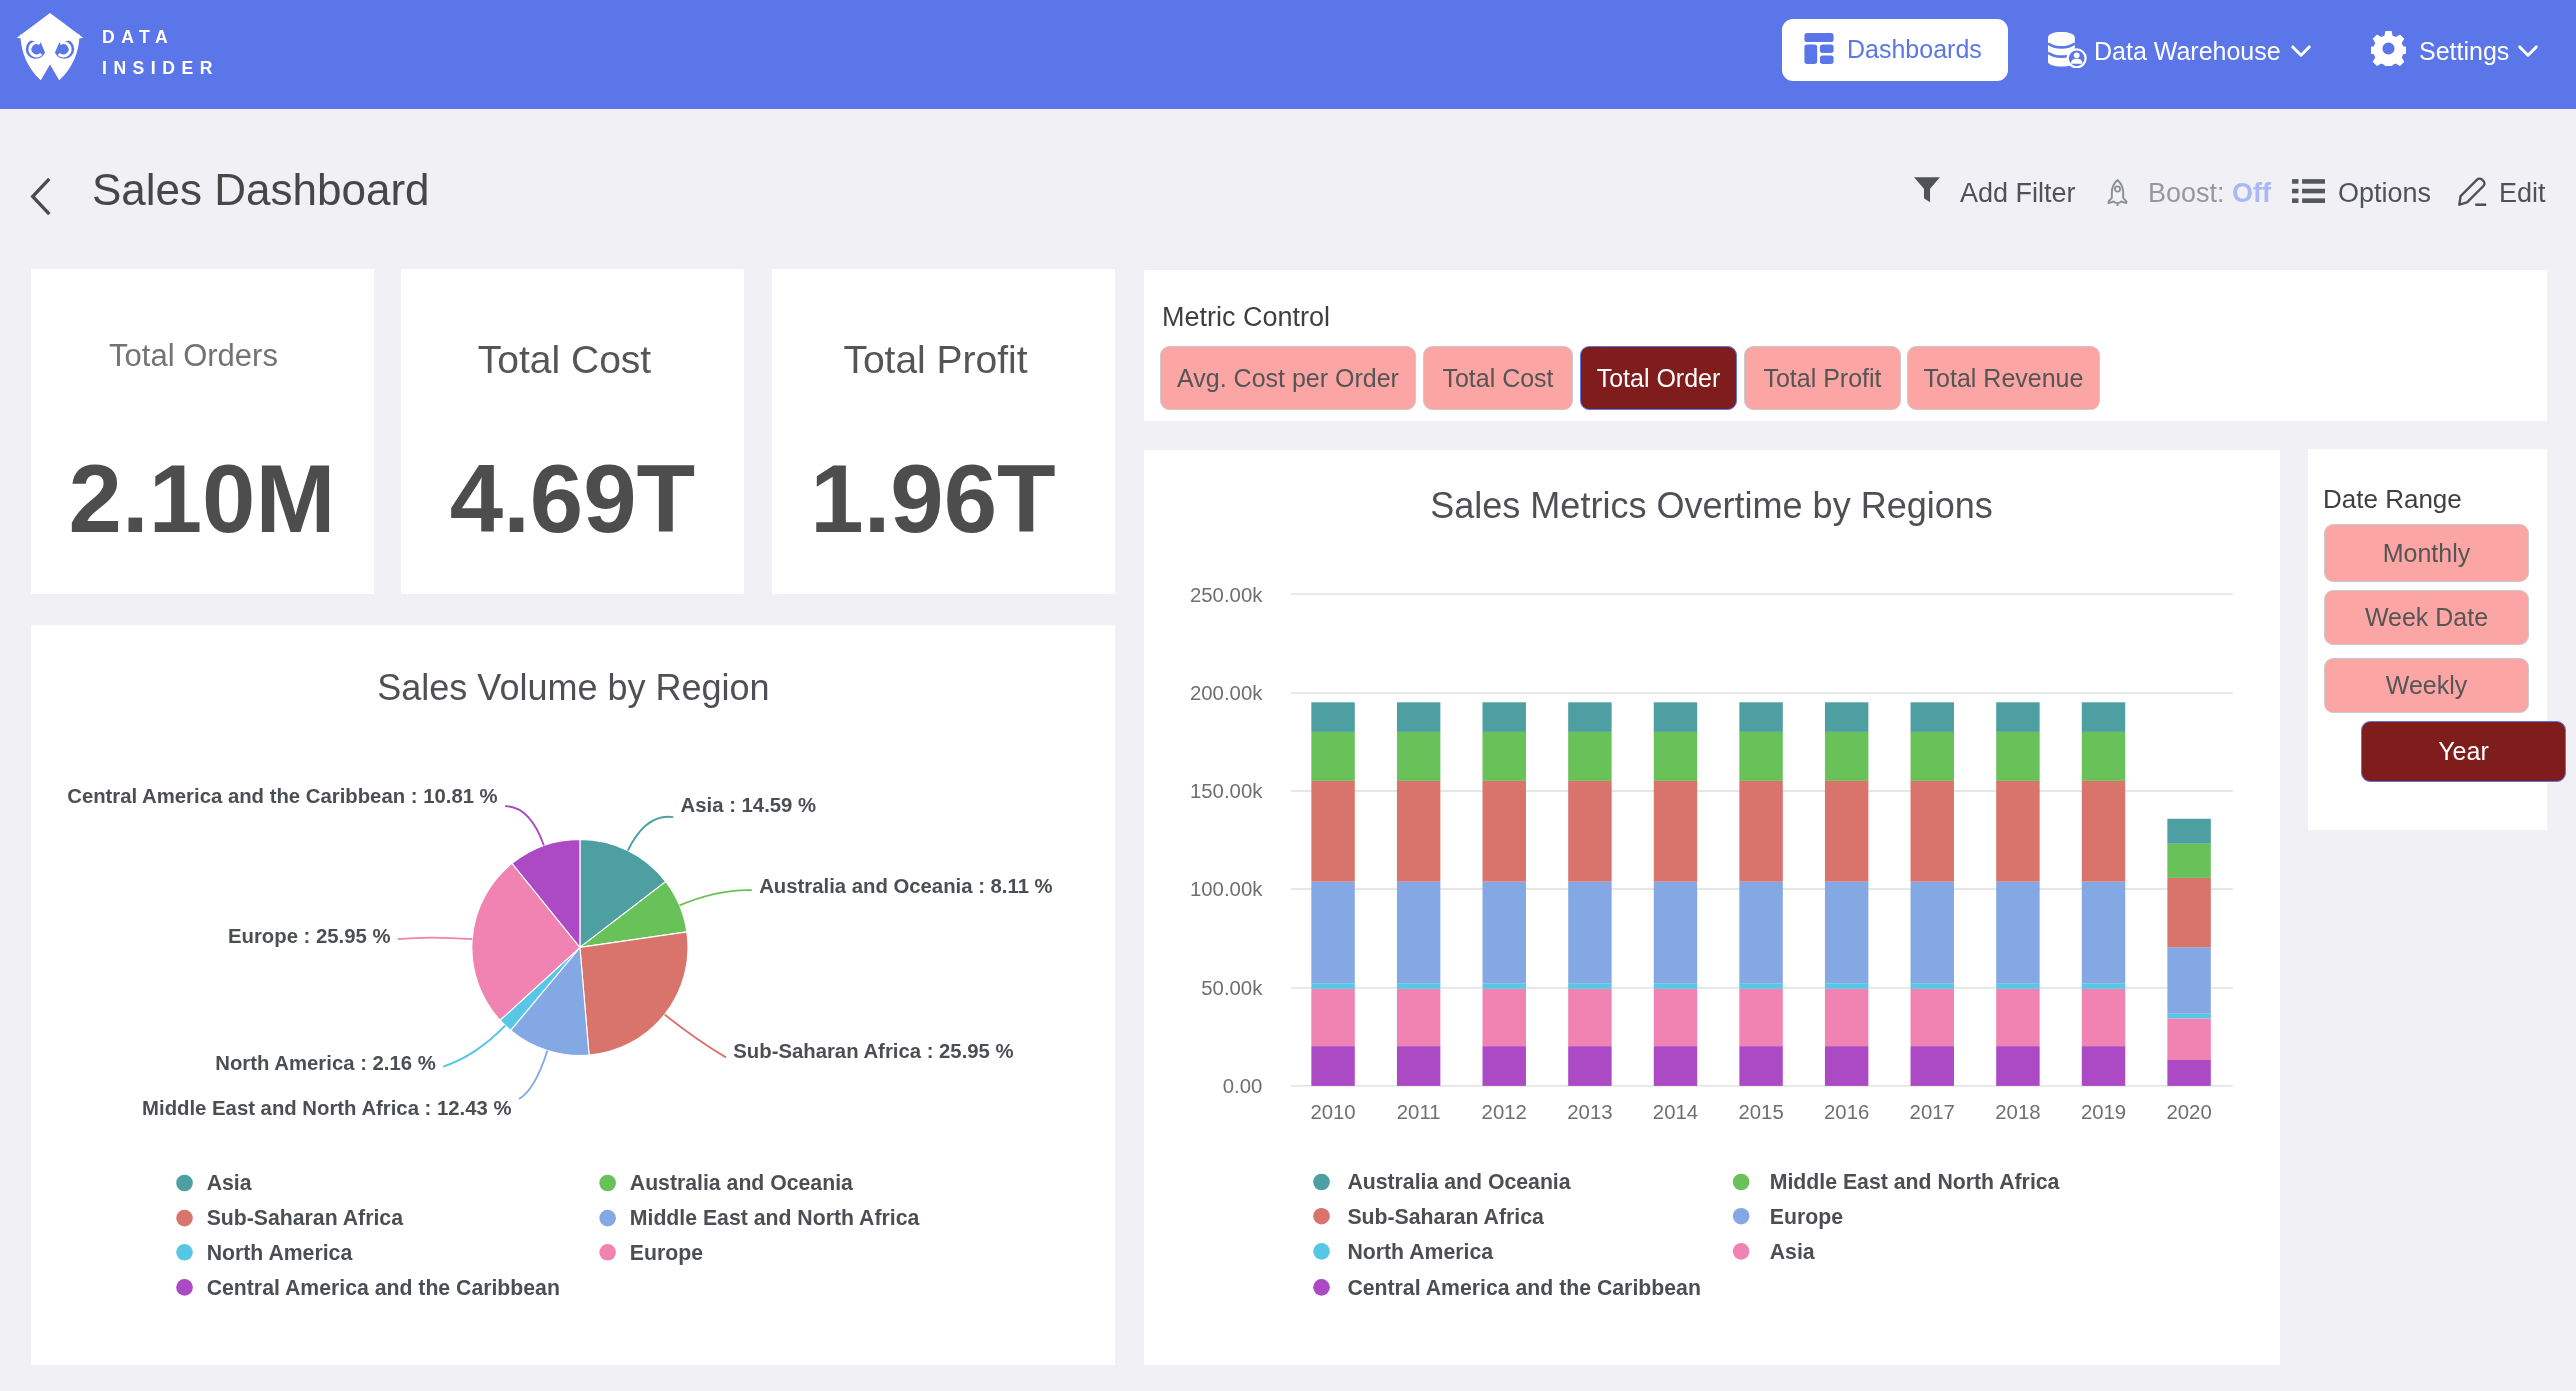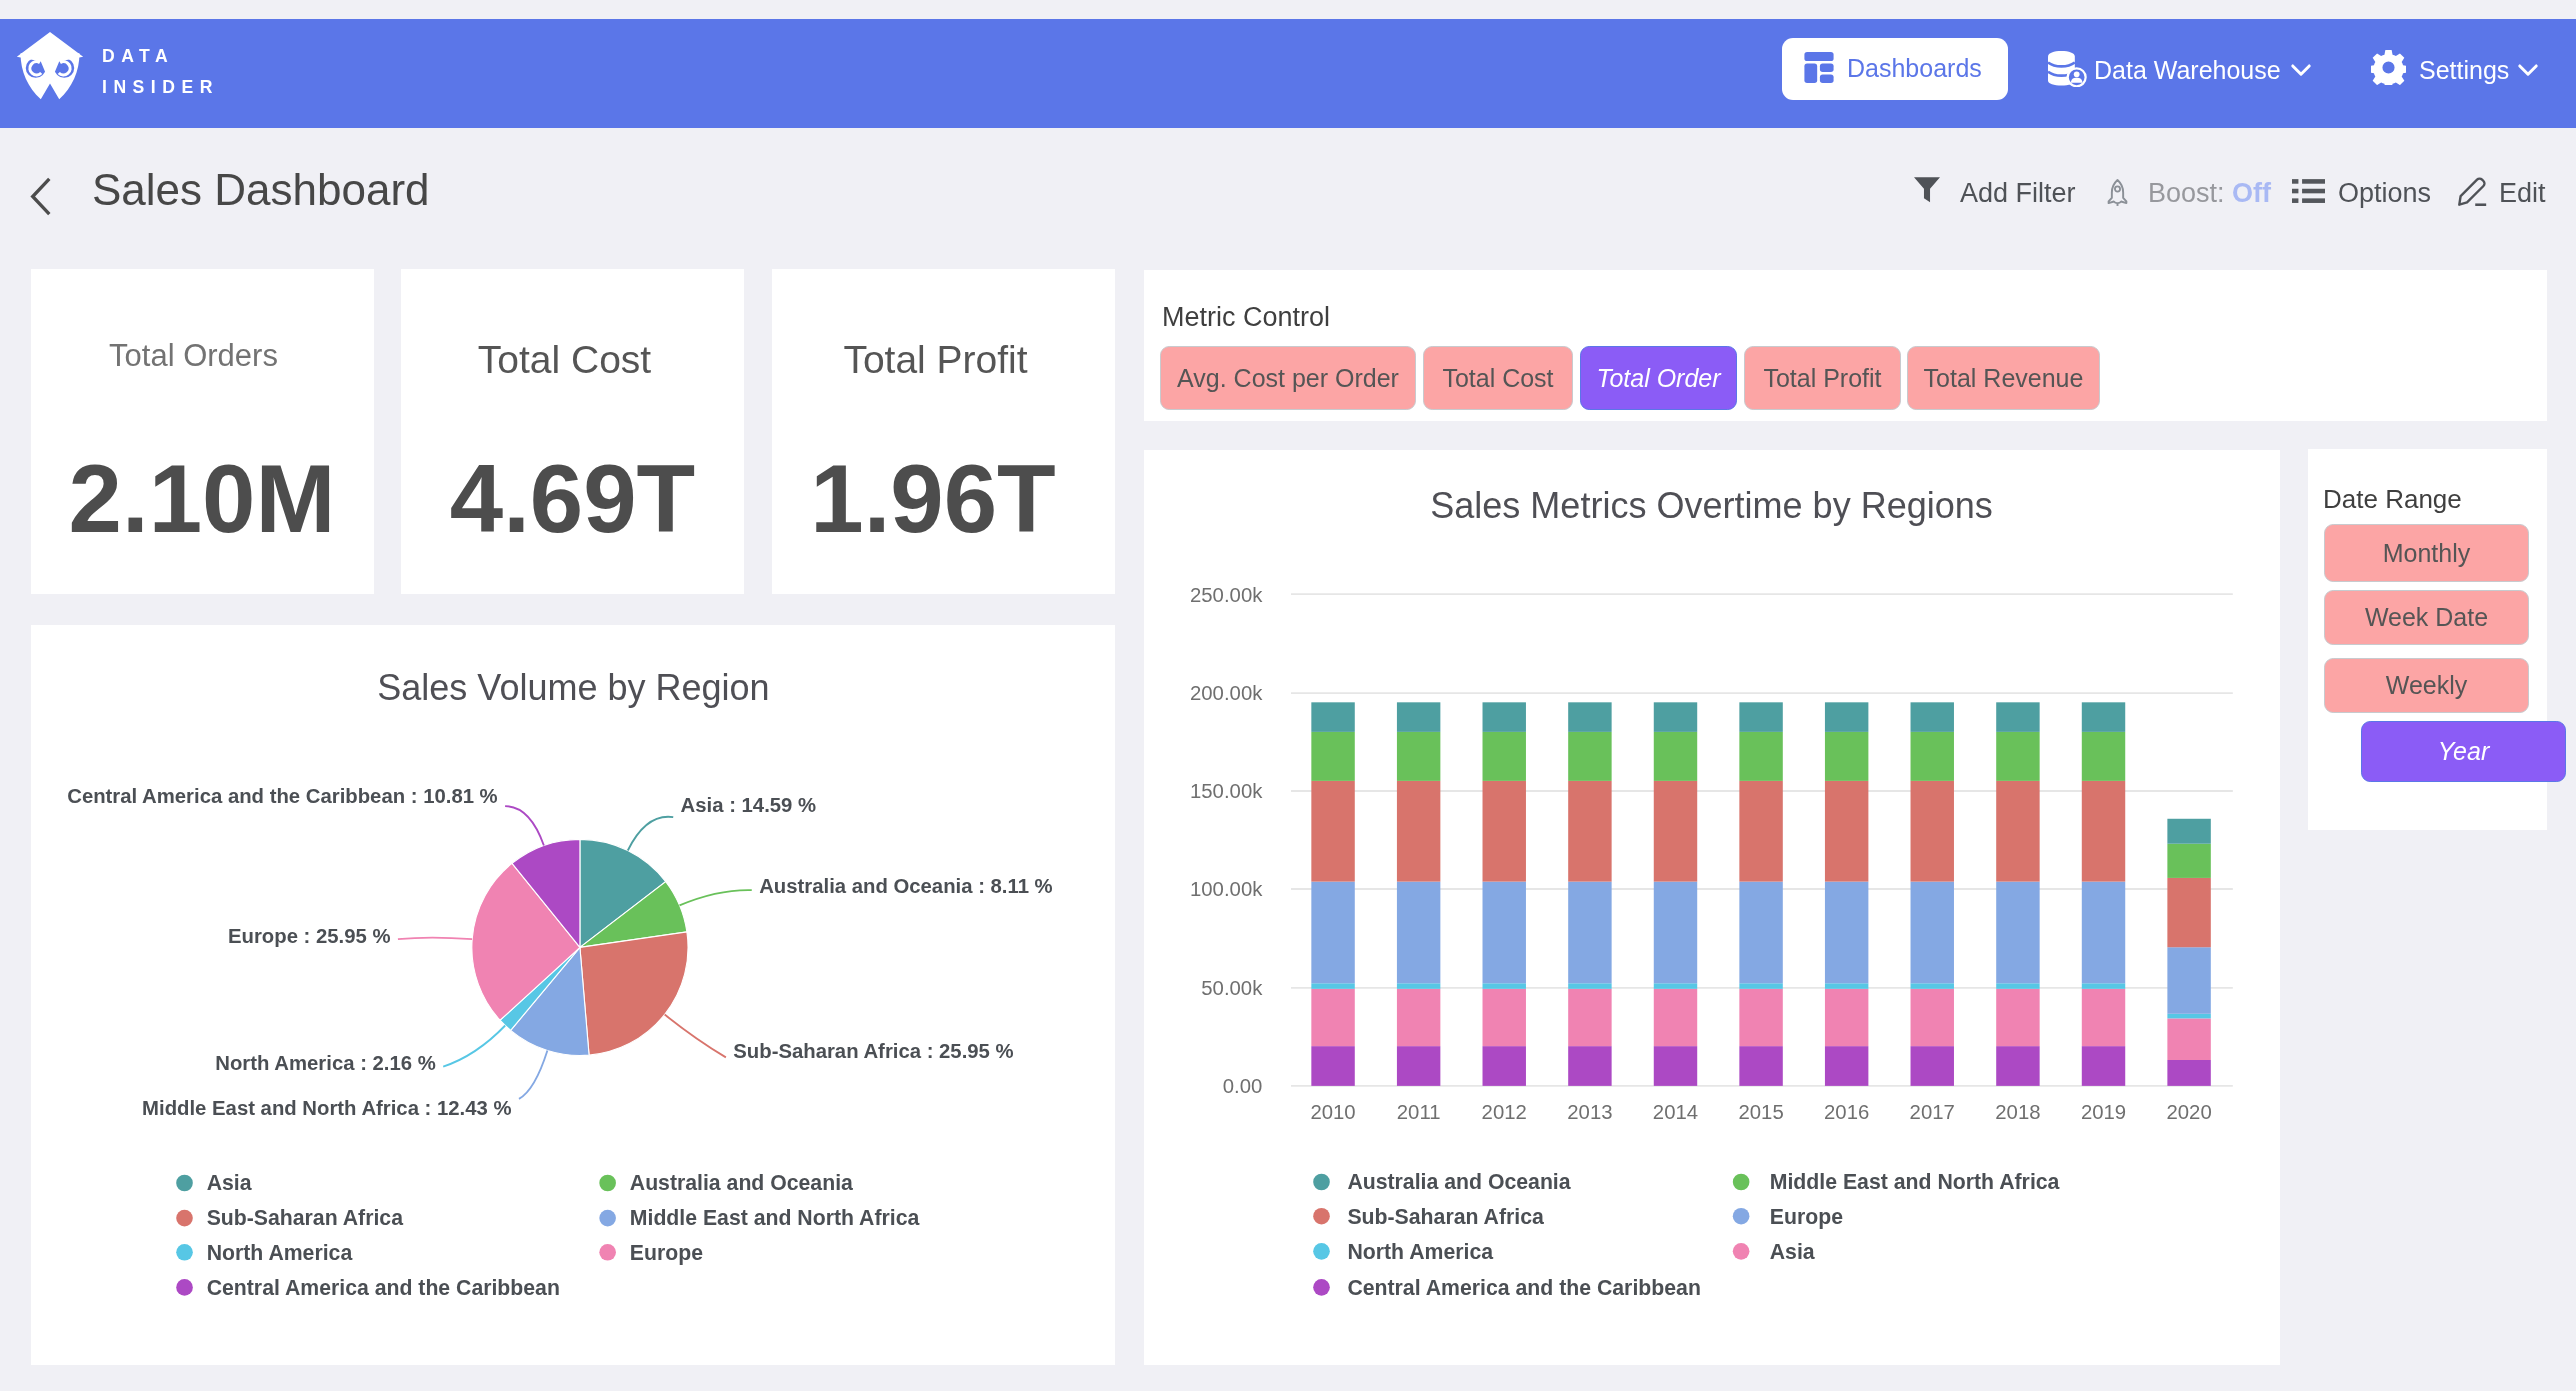--- a/index.html
+++ b/index.html
@@ -1,24 +1,24 @@
 <!DOCTYPE html>
 <html style="font-size:15px"><head><meta charset="utf-8"><style>
 *{margin:0;padding:0;box-sizing:border-box;}
 html,body{width:2576px;height:1391px;background:#f0f0f5;font-family:"Liberation Sans",sans-serif;}
 #page{position:relative;width:2576px;height:1391px;overflow:hidden;}
 .abs{position:absolute;}
 .card{position:absolute;background:#ffffff;}
 .btn{position:absolute;background:#fca5a5;border:1.8px solid #c8cace;border-radius:9.2px;color:#555555;display:flex;align-items:center;justify-content:center;font-size:25px;}
-.btn.sel{background:#8b5cf6;border-color:#5b76e8;color:#ffffff;font-style:italic;}
+.btn.sel{background:#7f1d1d;border-color:#5b76e8;color:#ffffff;}
 </style></head>
 <body>
 <div id="page">
 
-<div class="abs" style="left:0;top:0;width:2576px;height:109px;background:#5b76e8;margin-top:19px;">
+<div class="abs" style="left:0;top:0;width:2576px;height:109px;background:#5b76e8;">
   <svg width="70" height="74" viewBox="0 0 76 80" style="position:absolute;left:15px;top:11px">
 <path d="M6 25 C6 45 14 62 28 75 L38 58 L48 75 C62 62 70 45 70 25 Z" fill="#ffffff"></path>
 <circle cx="22.5" cy="41" r="10.8" fill="#5b76e8"></circle>
 <circle cx="53.5" cy="41" r="10.8" fill="#5b76e8"></circle>
 <path d="M38 2 L74 29 L48 34 L38 58 L28 34 L2 29 Z" fill="#ffffff"></path>
 <g fill="none" stroke="#ffffff" stroke-width="3.4">
 <path d="M28.5 46.5 A7.2 7.2 0 1 1 27 35.2"></path>
 <path d="M47.5 46.5 A7.2 7.2 0 1 0 49 35.2"></path>
 </g>
 </svg>

